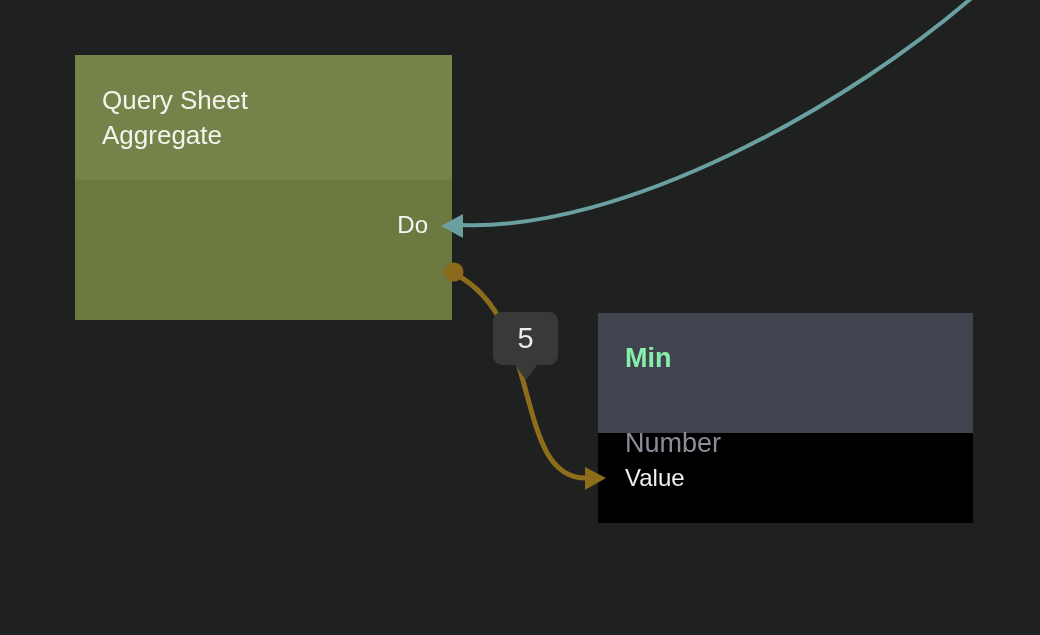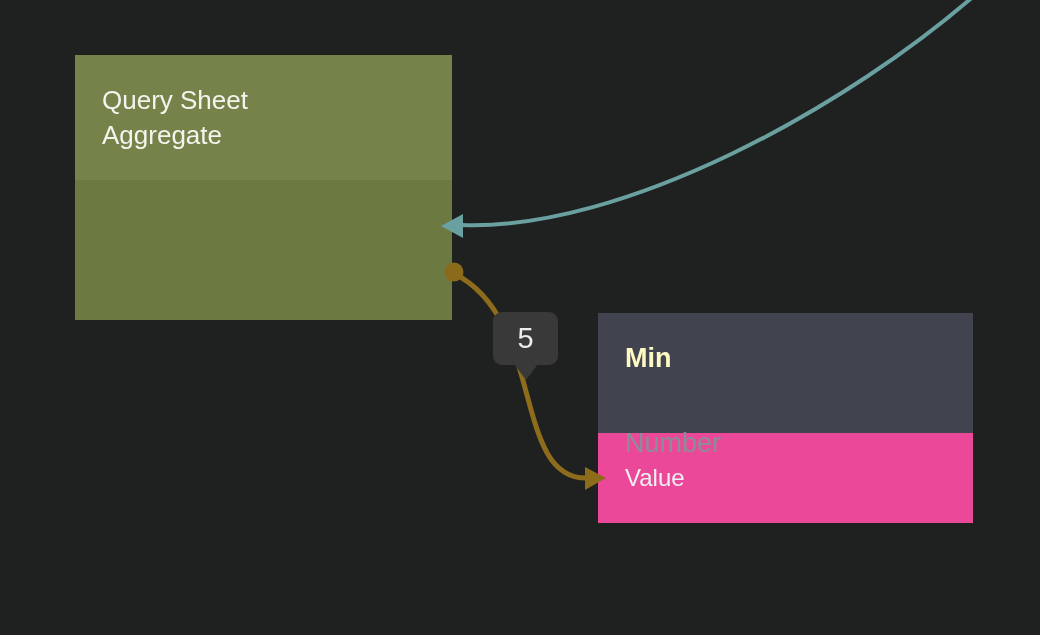--- a/index.html
+++ b/index.html
@@ -28,23 +28,23 @@
     padding-right: 24px;
   }
   .port-label { color: #f5f6f0; font-size: 24px; }
 
   
   #node-min { left: 598px; top: 313px; width: 375px; height: 210px; }
   #node-min .node-header {
     height: 120px; background: #41444f; box-sizing: border-box;
     padding: 27px 27px 0 27px;
   }
-  #node-min .node-title { color: #fef9c3; font-size: 27px; line-height: 37px; font-weight: 600; }
+  #node-min .node-title { color: #86efac; font-size: 27px; line-height: 37px; font-weight: 600; }
   #node-min .node-subtitle { color: #8b8e98; font-size: 27px; line-height: 36px; font-weight: 400; margin-top: 48px; }
-  #node-min .node-body { height: 90px; background: #ec4899; box-sizing: border-box; padding-top: 21px; }
+  #node-min .node-body { height: 90px; background: #000000; box-sizing: border-box; padding-top: 21px; }
   .port-row-left {
     height: 48px; display: flex; align-items: center; justify-content: flex-start;
     padding-left: 27px;
   }
   #node-min .port-label { color: #eef0f1; }
 
   
   #wires { position: absolute; left: 0; top: 0; width: 1040px; height: 635px; z-index: 2; }
 
   
@@ -64,20 +64,23 @@
 </head>
 <body>
 
 <div id="canvas">
 
   <div class="node" id="node-qsa">
     <div class="node-header">
       <div class="node-title">Query Sheet Aggregate</div>
     </div>
     <div class="node-body">
+      <div class="port-row-right">
+        <span class="port-label">Do</span>
+      </div>
     </div>
   </div>
 
   <div class="node" id="node-min">
     <div class="node-header">
       <div class="node-title">Min</div>
       <div class="node-subtitle">Number</div>
     </div>
     <div class="node-body">
       <div class="port-row-left">

